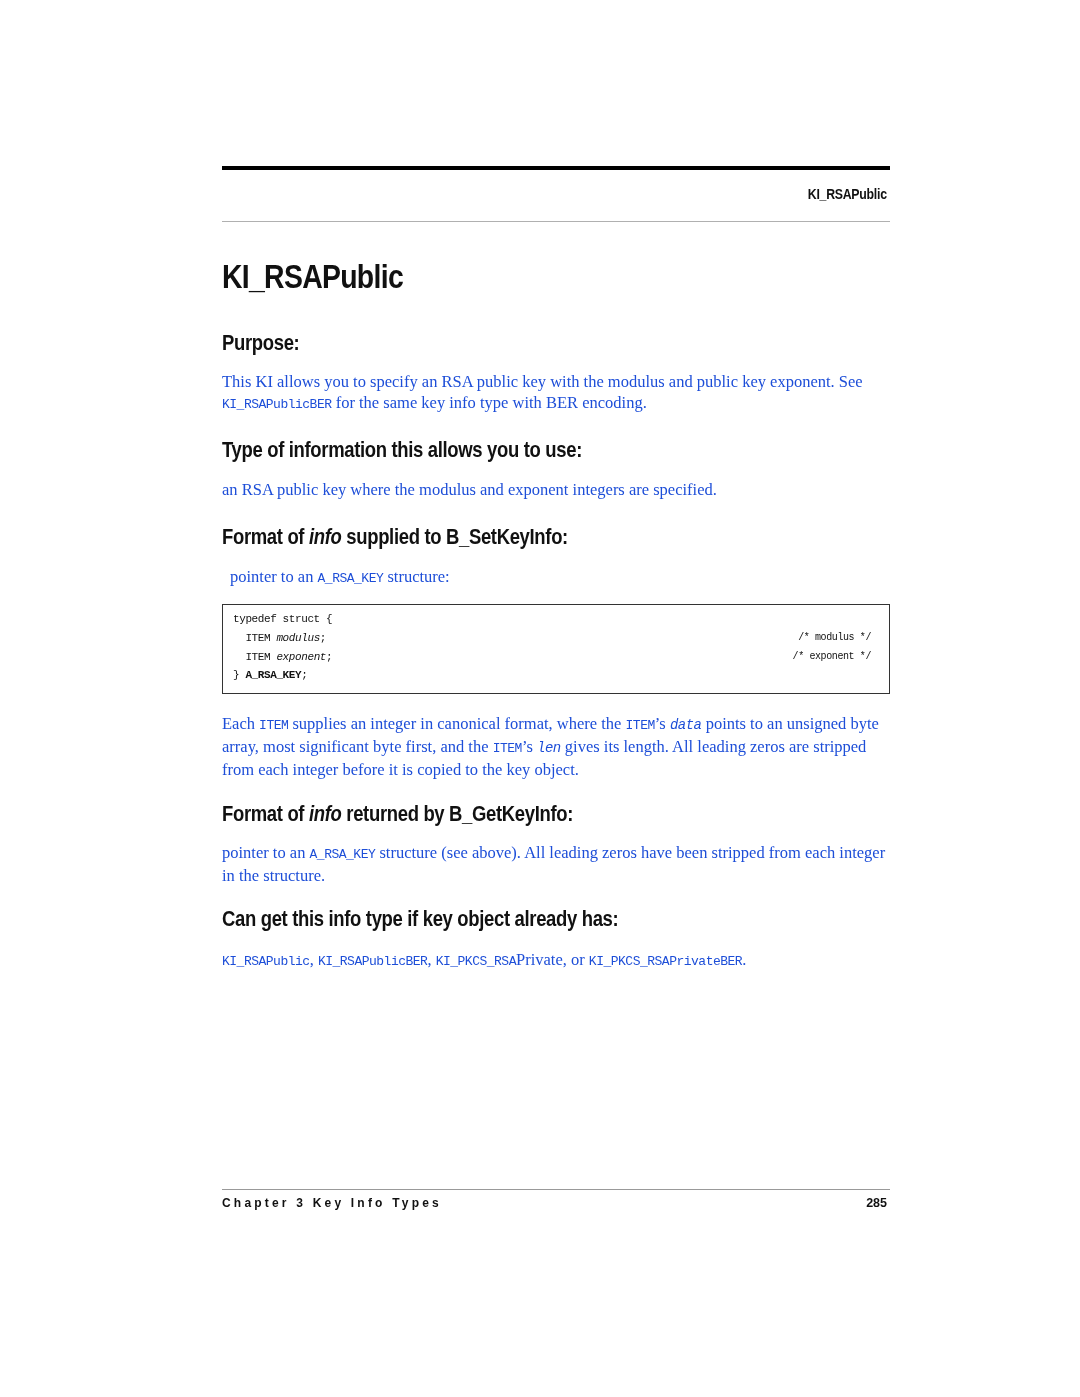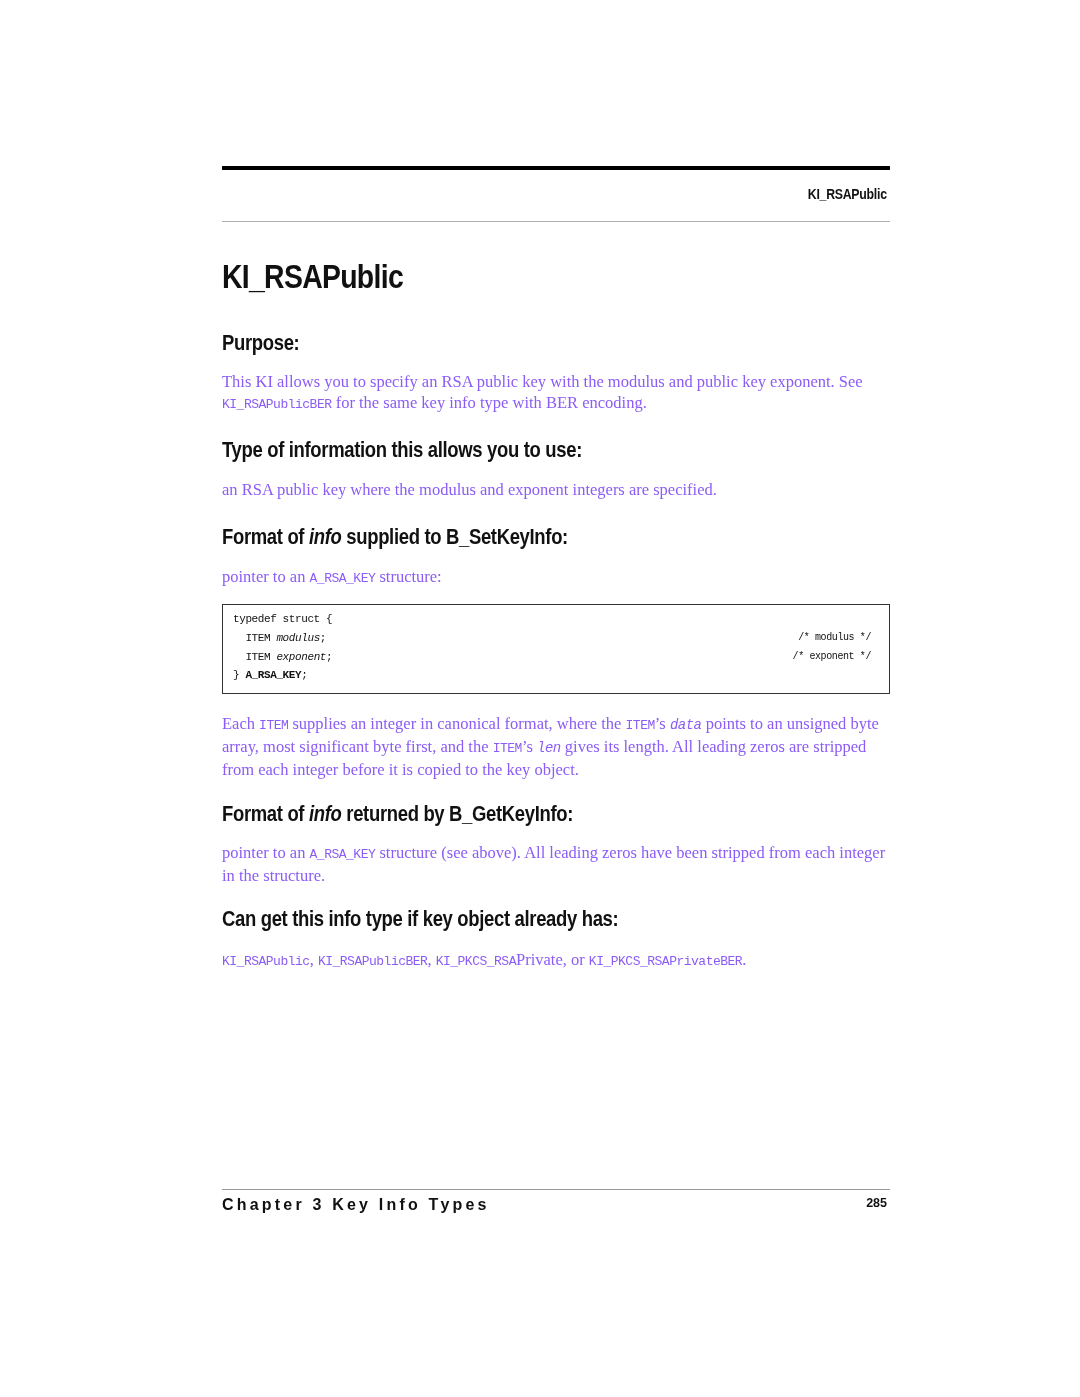--- a/index.html
+++ b/index.html
@@ -4,48 +4,48 @@
 <style>
   html, body { margin: 0; padding: 0; background: #ffffff; }
   body { width: 1080px; height: 1397px; position: relative; overflow: hidden; color: #111; }
   .page { position: absolute; left: 222px; top: 0; width: 668px; }
   .top-rule { position: absolute; left: 0; top: 166px; width: 668px; height: 4px; background: #000; }
   .running-head { position: absolute; right: 3px; top: 186px; font-family: "Liberation Sans", sans-serif; font-weight: bold; font-size: 14px; letter-spacing: -0.3px; transform: scaleX(0.88); transform-origin: right center; }
   .head-rule { position: absolute; left: 0; top: 221px; width: 668px; height: 1px; background: #b0b0b0; }
   .title { position: absolute; left: 0; top: 258px; margin: 0; font-family: "Liberation Sans", sans-serif; font-weight: bold; font-size: 33px; letter-spacing: -0.8px; transform: scaleX(0.86); transform-origin: left center; white-space: nowrap; }
   .h2 { position: absolute; left: 0; margin: 0; font-family: "Liberation Sans", sans-serif; font-weight: bold; font-size: 22px; letter-spacing: -0.4px; transform: scaleX(0.84); transform-origin: left center; white-space: nowrap; }
   .h2 i { font-style: italic; }
-  .p { position: absolute; left: 0; width: 668px; margin: 0; font-family: "Liberation Serif", serif; font-size: 16.5px; line-height: 21px; color: #8b5cf6; }
+  .p { position: absolute; left: 0; width: 668px; margin: 0; font-family: "Liberation Serif", serif; font-size: 16.5px; line-height: 21px; color: #1d4ed8; }
   .mono { font-family: "Liberation Mono", monospace; font-size: 13px; letter-spacing: -0.5px; }
   .mono-i { font-family: "Liberation Mono", monospace; font-size: 14px; font-style: italic; letter-spacing: -0.5px; }
   .code-box { position: absolute; left: 0; top: 604px; width: 666px; height: 88px; border: 1px solid #333; box-sizing: content-box; }
   .code-line { position: absolute; left: 10px; font-family: "Liberation Mono", monospace; font-size: 11px; letter-spacing: -0.4px; white-space: pre; }
   .code-comment { position: absolute; right: 18px; font-family: "Liberation Mono", monospace; font-size: 10px; letter-spacing: -0.4px; white-space: pre; }
   .foot-rule { position: absolute; left: 0; top: 1189px; width: 668px; height: 1px; background: #999; }
-  .foot-left { position: absolute; left: 0; top: 1196px; font-family: "Liberation Sans", sans-serif; font-weight: bold; font-size: 16px; letter-spacing: 3.2px; white-space: nowrap; }
+  .foot-left { position: absolute; left: 0; top: 1196px; font-family: "Liberation Sans", sans-serif; font-weight: bold; font-size: 12px; letter-spacing: 3.2px; white-space: nowrap; }
   .foot-right { position: absolute; right: 3px; top: 1196px; font-family: "Liberation Sans", sans-serif; font-weight: bold; font-size: 12.5px; }
 </style>
 </head>
 <body>
 
 <div class="page">
   <div class="top-rule"></div>
   <div class="running-head">KI_RSAPublic</div>
   <div class="head-rule"></div>
 
   <h1 class="title">KI_RSAPublic</h1>
 
   <h2 class="h2" style="top:330px;">Purpose:</h2>
   <p class="p" style="top:371px;"><span>This KI allows you to specify an RSA public key with the modulus and public key exponent. See </span><span class="mono">KI_RSAPublicBER</span><span> for the same key info type with BER encoding.</span></p>
 
   <h2 class="h2" style="top:437px;">Type of information this allows you to use:</h2>
   <p class="p" style="top:479px;">an RSA public key where the modulus and exponent integers are specified.</p>
 
   <h2 class="h2" style="top:524px;"><span>Format of </span><i>info</i><span> supplied to B_SetKeyInfo:</span></h2>
-  <p class="p" style="top:566px;"><span>pointer to an </span><span class="mono">A_RSA_KEY</span><span> structure:</span></p>
+  <p class="p" style="top:566px;margin-left:8px;"><span>pointer to an </span><span class="mono">A_RSA_KEY</span><span> structure:</span></p>
 
   <div class="code-box">
     <div class="code-line" style="top:8px;">typedef struct {</div>
     <div class="code-line" style="top:27px;"><span>  ITEM </span><i>modulus</i><span>;</span></div>
     <div class="code-comment" style="top:27px;">/* modulus */</div>
     <div class="code-line" style="top:46px;"><span>  ITEM </span><i>exponent</i><span>;</span></div>
     <div class="code-comment" style="top:46px;margin-left:40px;">/* exponent */</div>
     <div class="code-line" style="top:64px;"><span>} </span><b>A_RSA_KEY</b><span>;</span></div>
   </div>
 

